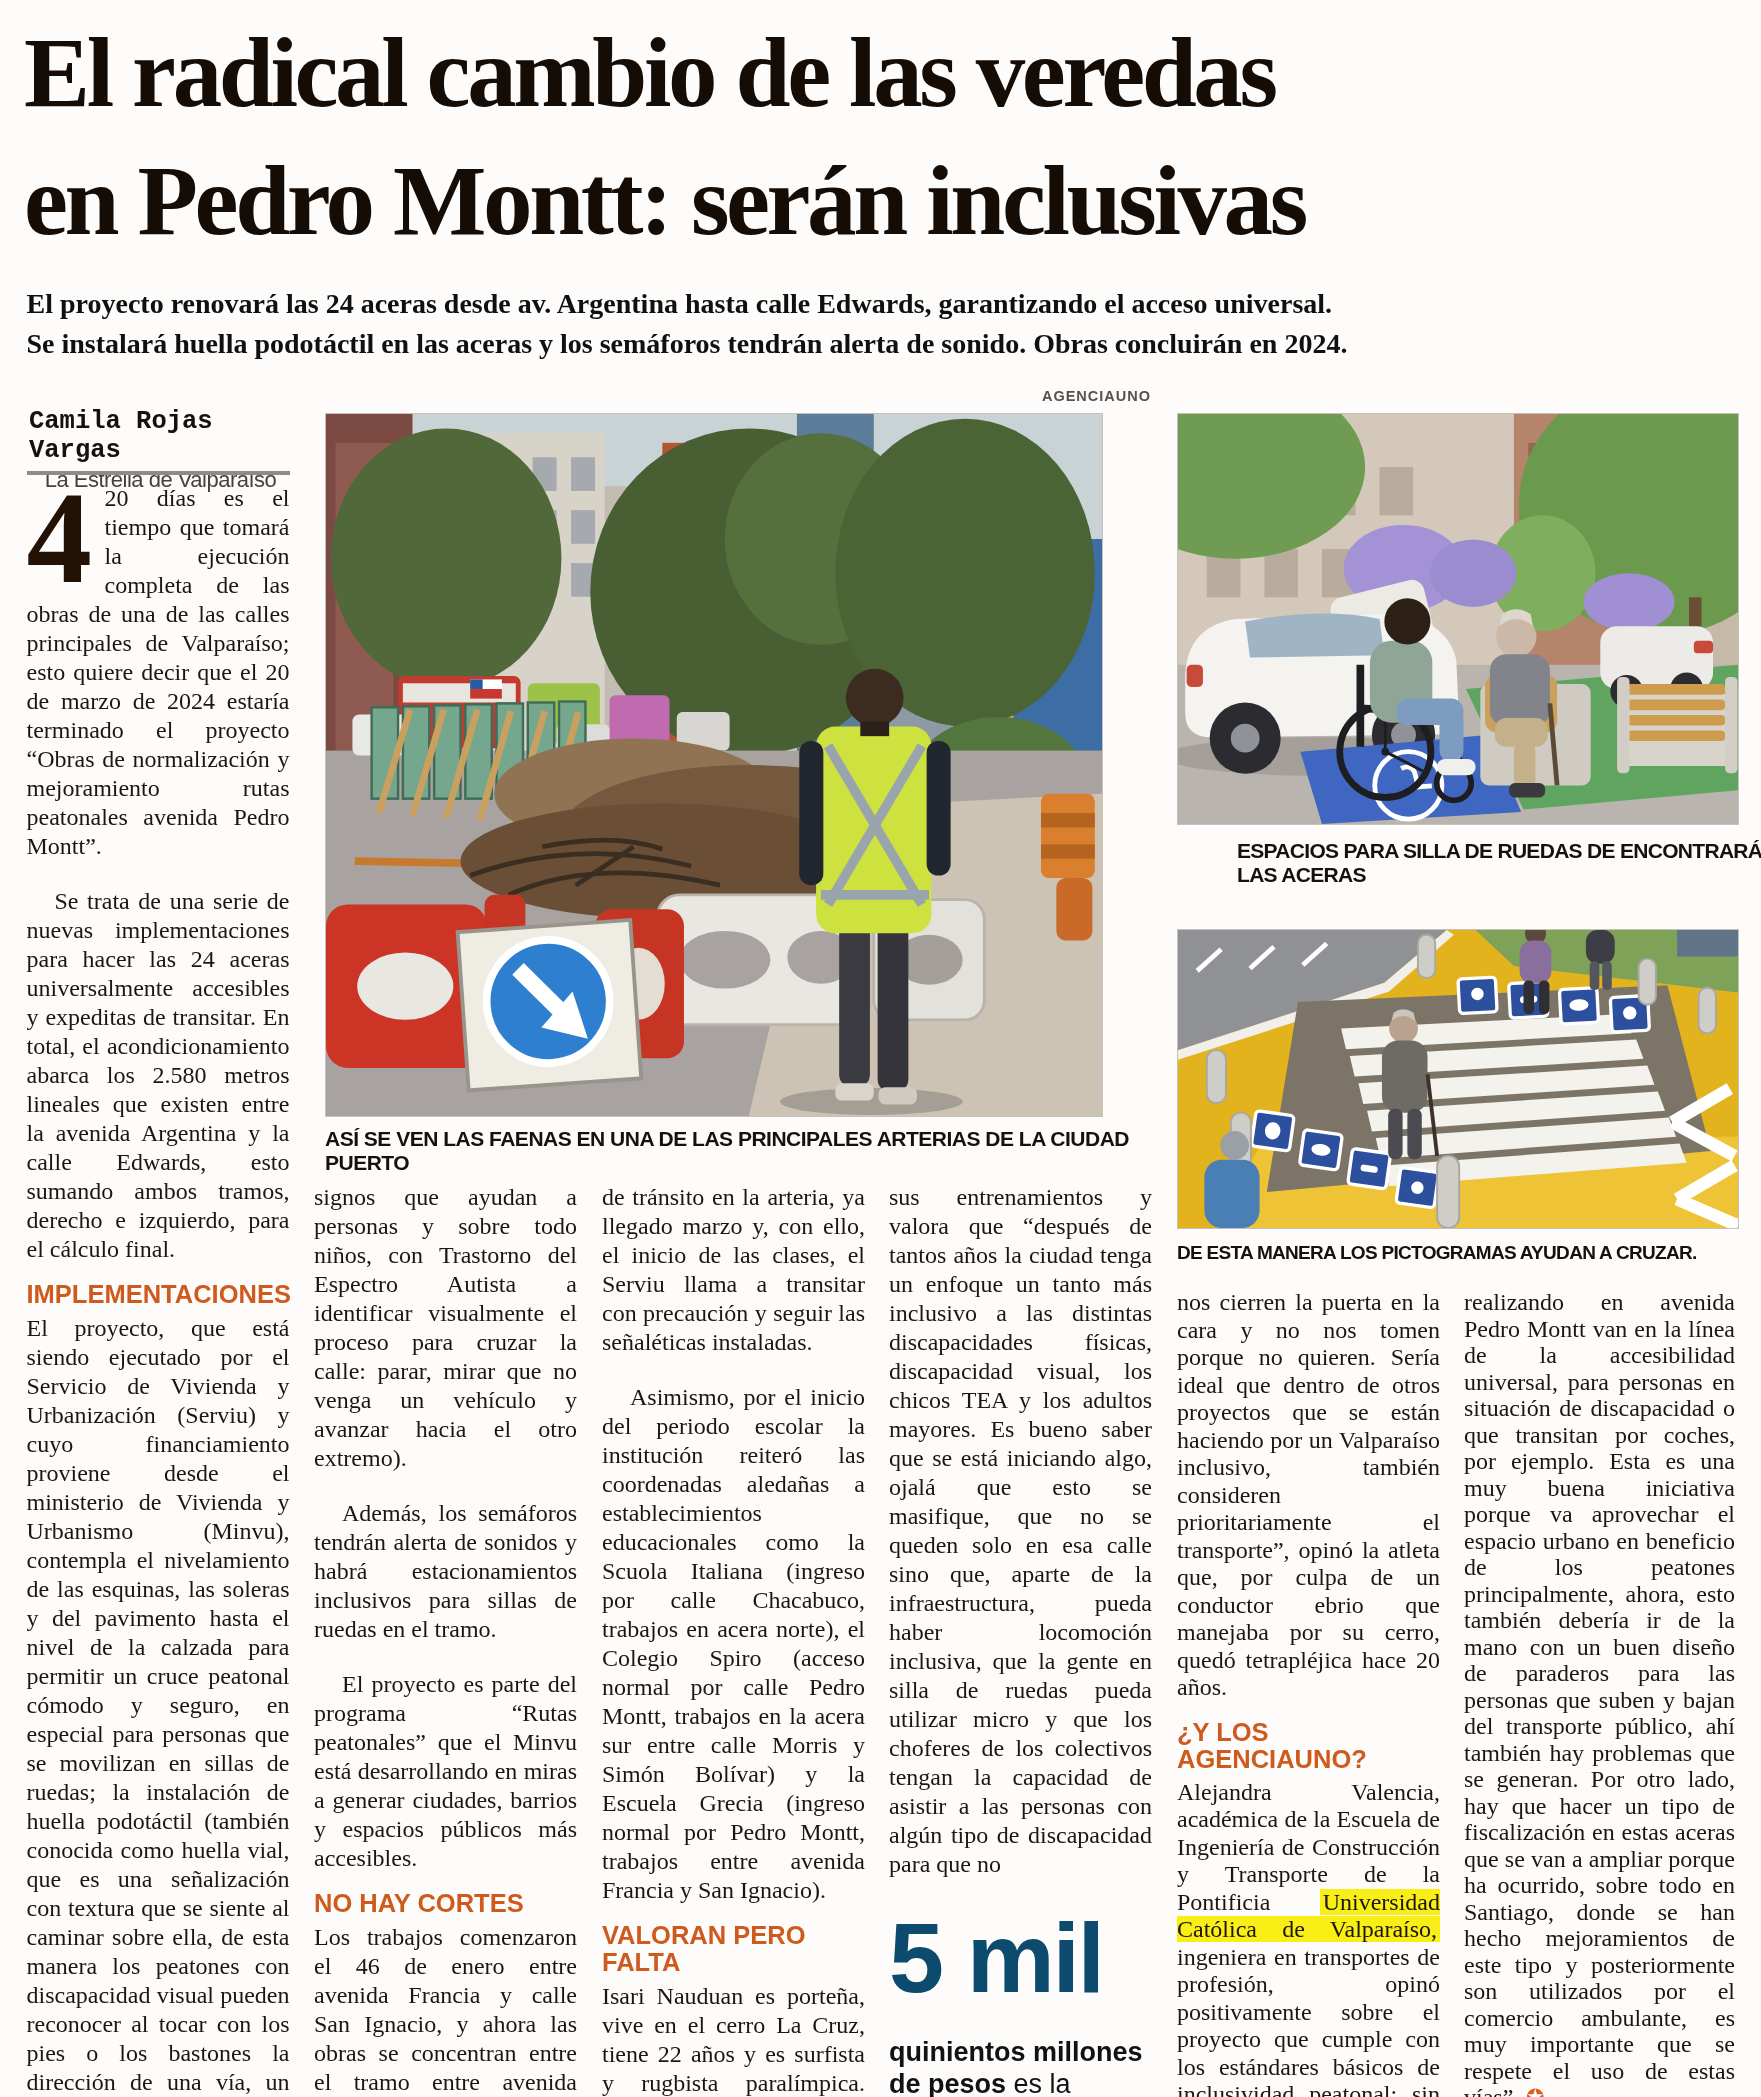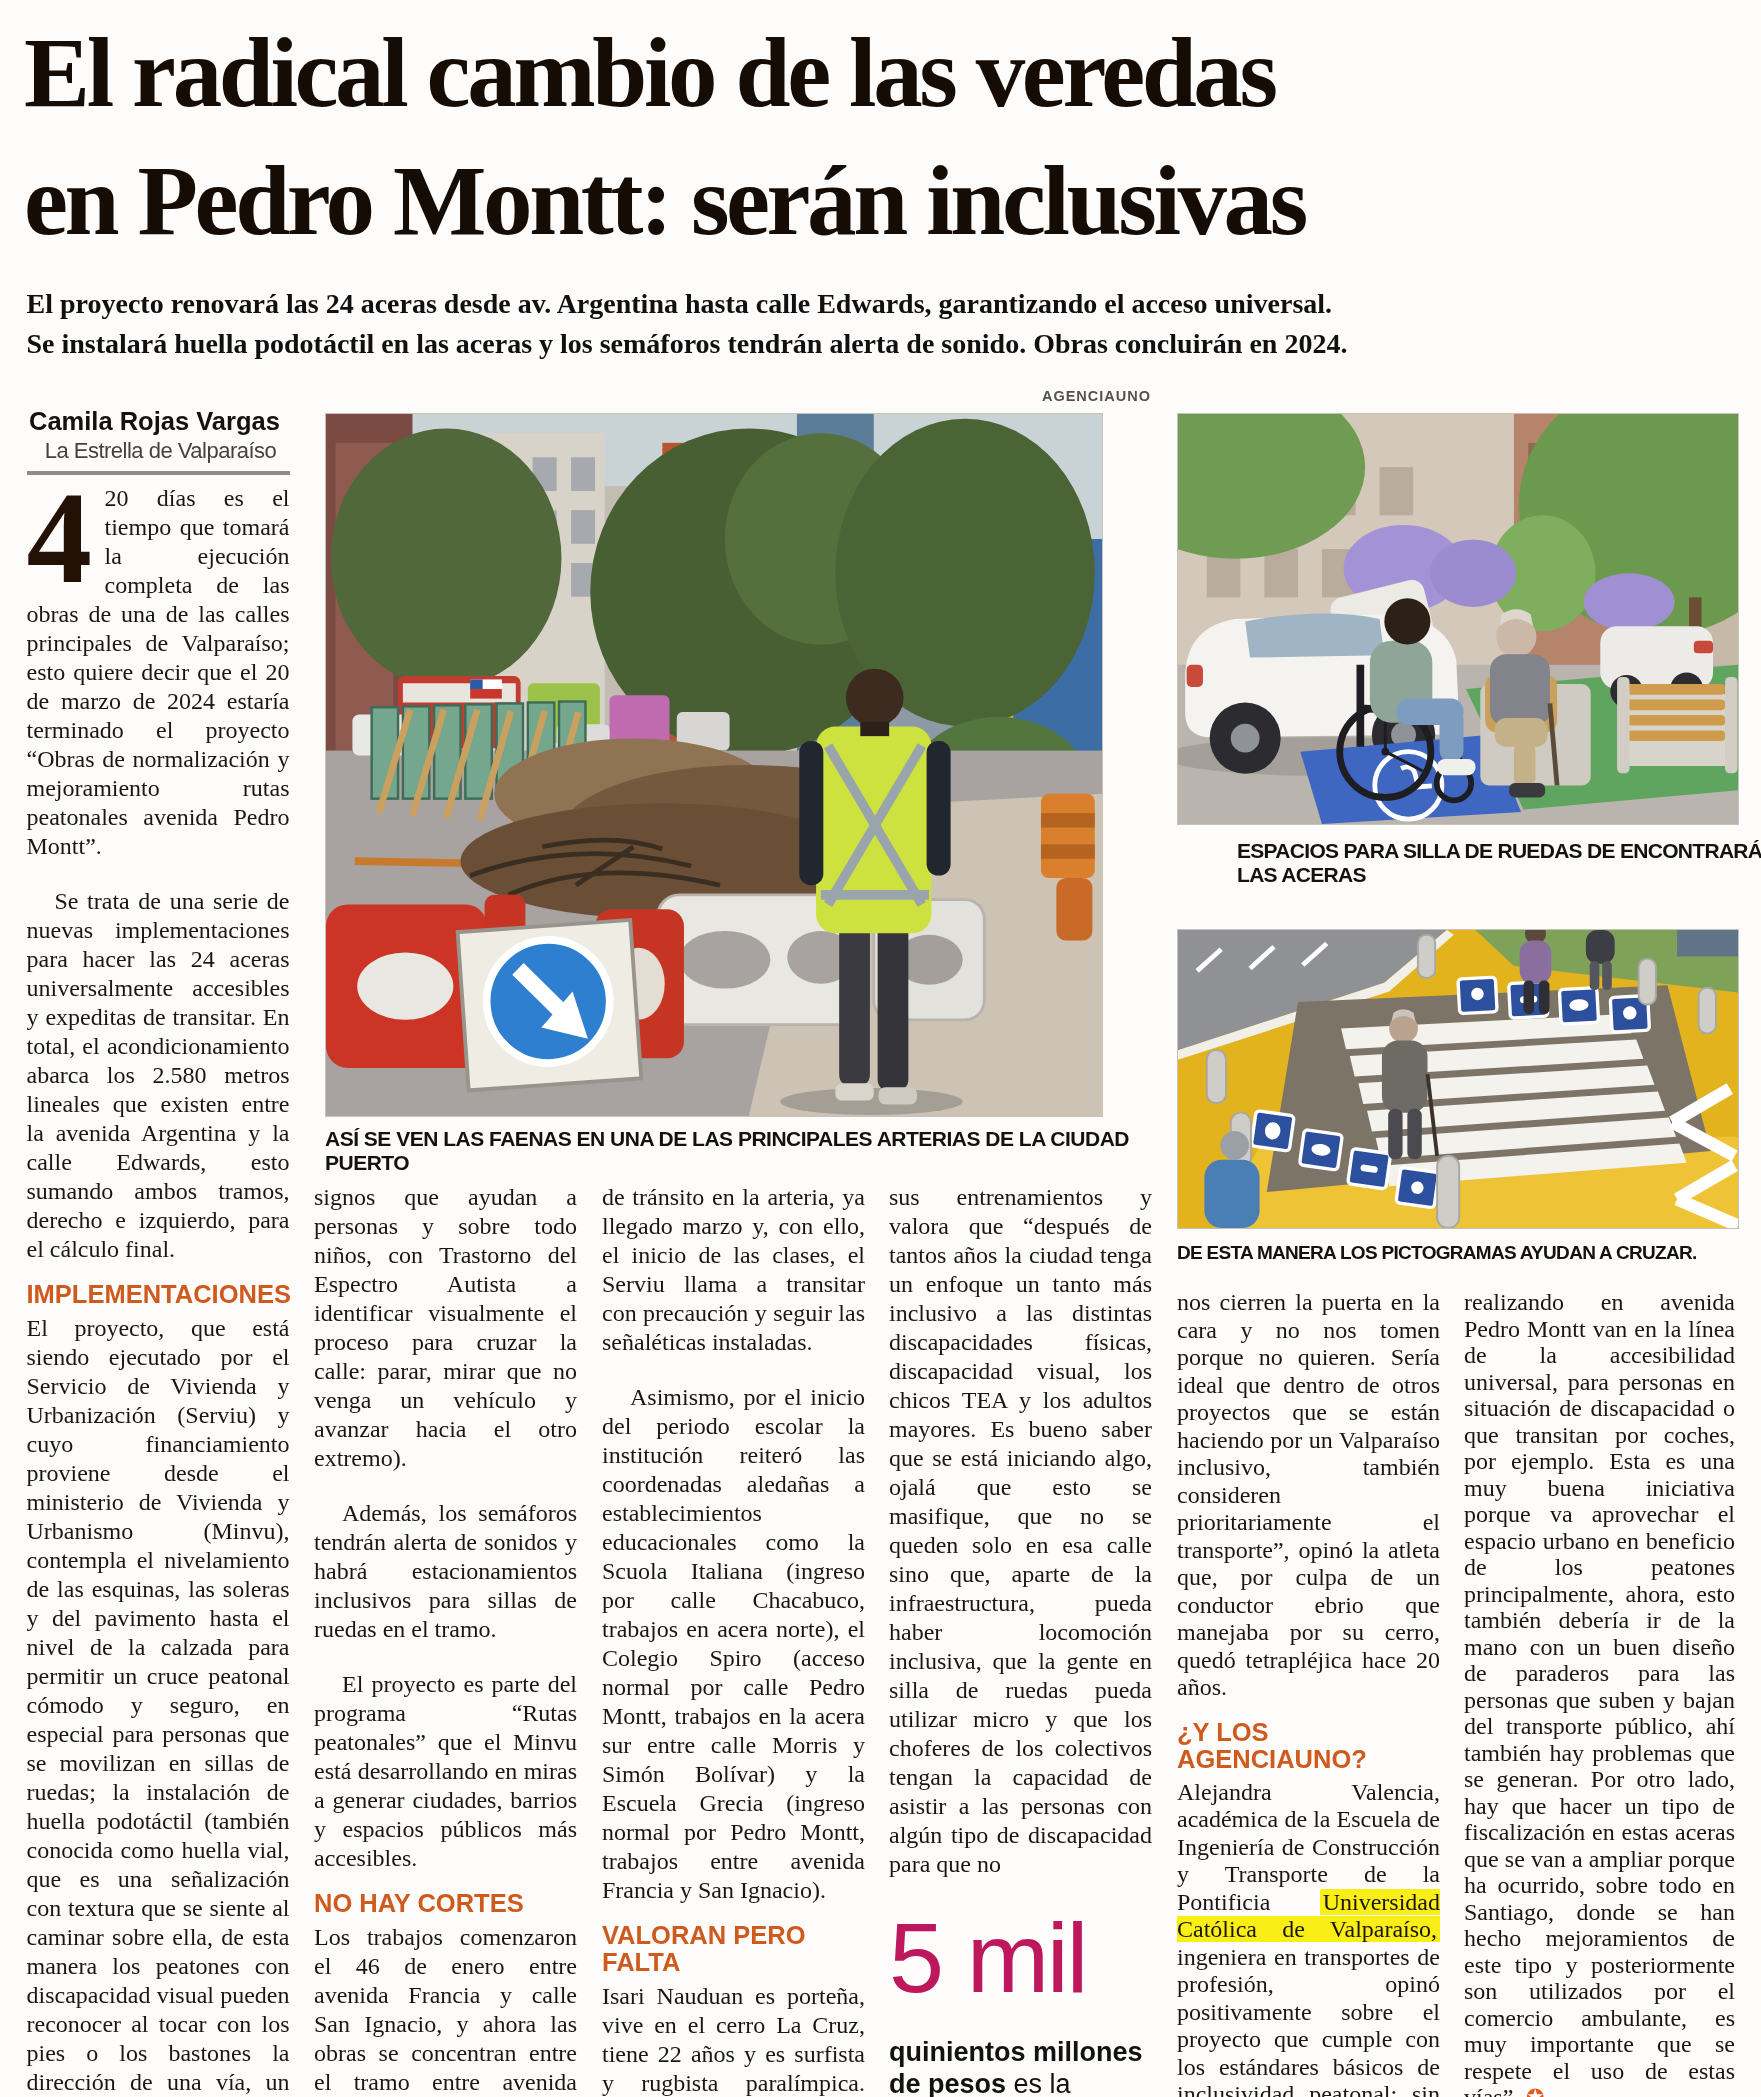--- a/index.html
+++ b/index.html
@@ -3,21 +3,21 @@
 <meta charset="utf-8">
 <style>
   html,body{margin:0;padding:0;background:#e9e7e2;}
   .page{position:relative;width:1761px;height:2097px;background:#fdfcfa;overflow:hidden;
         font-family:"Liberation Serif","DejaVu Serif",serif;color:#1b1612;}
   .headline{position:absolute;left:24px;top:8.7px;width:1715px;
         font-weight:900;font-size:99px;line-height:128px;letter-spacing:-3.4px;color:#150c06;}
   .deck{position:absolute;left:26.5px;top:284px;width:1715px;
         font-weight:700;font-size:28px;line-height:40px;color:#101010;}
   .byline{position:absolute;left:29px;top:407px;width:263px;font-family:"Liberation Sans","DejaVu Sans",sans-serif;}
-  .byline .name{font-weight:700;font-size:25.5px;color:#15110d;}
+  .byline .name{font-weight:700;font-size:25.5px;color:#15110d;font-family:Liberation Mono, monospace;}
   .byline .org{font-size:22px;color:#46413c;letter-spacing:-0.5px;margin-top:1.9px;text-align:center;}
   .byline-rule{position:absolute;left:26.5px;top:471px;width:263px;height:3.9px;background:#8e8c88;}
   .credit{position:absolute;left:325px;top:388px;width:826px;text-align:right;
         font-family:"Liberation Sans","DejaVu Sans",sans-serif;font-weight:700;font-size:14.5px;
         letter-spacing:1px;color:#55514b;}
   .photo{position:absolute;border:1px solid #c6c2ba;box-sizing:border-box;overflow:hidden;background:#ddd;}
   .photo svg{display:block;width:100%;height:100%;}
   #photo-main{left:325px;top:413px;width:778px;height:704px;}
   #photo-r1{left:1177px;top:413px;width:562px;height:412px;}
   #photo-r2{left:1177px;top:929px;width:562px;height:300px;}
@@ -35,22 +35,22 @@
   #col-3{left:889px;top:1183px;}
   #col-4{left:1177px;top:1289px;line-height:27.5px;}
   #col-5{left:1464px;top:1289px;width:271px;line-height:26.5px;}
   .sec-head{font-family:"Liberation Sans","DejaVu Sans",sans-serif;font-weight:700;
         font-size:25.5px;line-height:27px;color:#cf5a1d;margin:17.3px 0 5.8px;text-align:left;}
   .dropcap{float:left;font-family:"Liberation Serif",serif;font-weight:900;
         font-size:131px;line-height:99px;height:85px;margin:3.9px 12.5px 0 0;color:#241106;}
   mark{background:#f9ee15;color:inherit;padding:0 2.9px;}
   .endmark{color:#e05a22;font-size:22px;padding-left:6.7px;font-family:"DejaVu Sans",sans-serif;}
   .pq{margin-top:29px;text-align:left;}
-  .pq-fig{font-family:"Liberation Sans","DejaVu Sans",sans-serif;font-weight:400;
-        font-size:99px;line-height:99px;letter-spacing:-2.4px;color:#be185d;}
+  .pq-fig{font-family:"Liberation Sans","DejaVu Sans",sans-serif;font-weight:700;
+        font-size:99px;line-height:99px;letter-spacing:-2.4px;color:#0c4a6e;}
   .pq-text{margin-top:29px;font-family:"Liberation Sans","DejaVu Sans",sans-serif;
         font-size:27px;line-height:32px;color:#121212;}
   .pq-text b{font-weight:700;}
 </style>
 </head>
 <body>
 
 <div class="page">
 
   <div class="headline">

